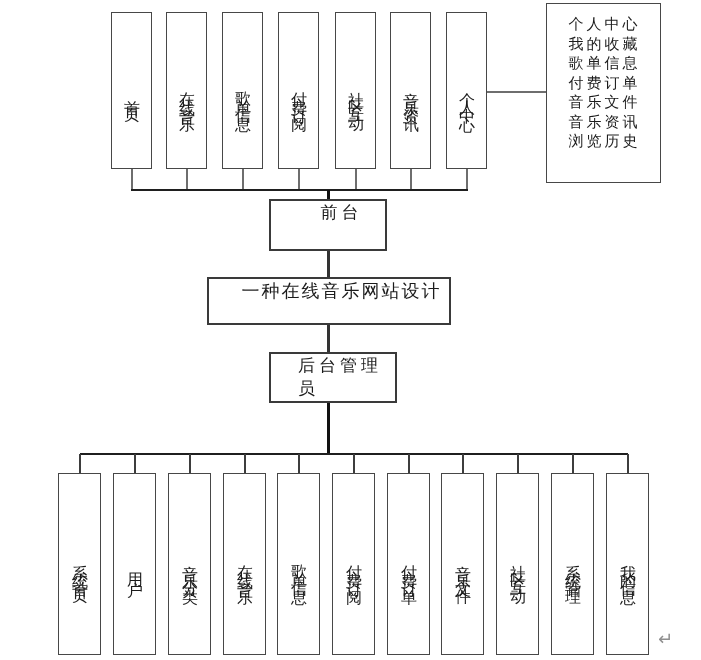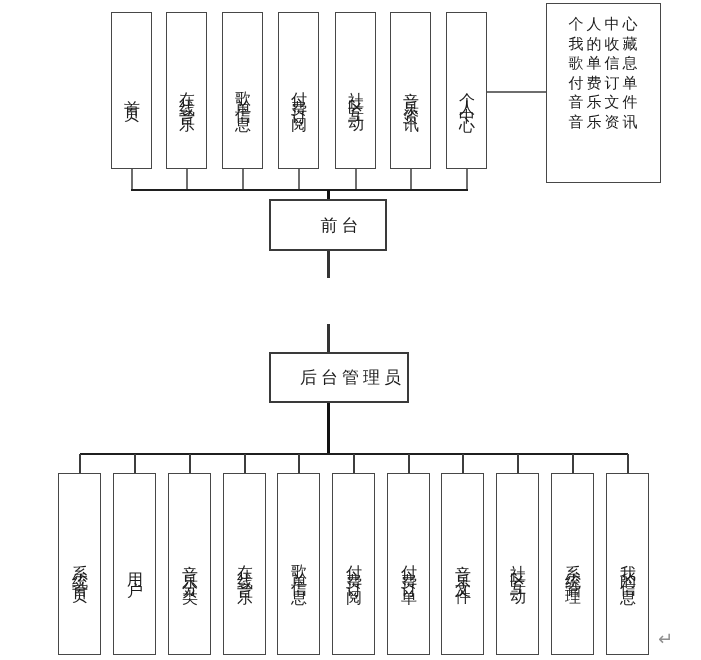--- a/index.html
+++ b/index.html
@@ -16,27 +16,27 @@
           display: flex; align-items: center; justify-content: center; }
   .vbox-top    { top: 12px;  height: 157px; width: 41px; }
   .vbox-bottom { top: 473px; height: 182px; width: 43px; }
   .vlabel { writing-mode: vertical-rl; text-orientation: upright;
             font-size: 16px; color: #1b1b1b; letter-spacing: 8px;
             margin-bottom: -8px; white-space: nowrap; }
 
   
   .hbox { position: absolute; box-sizing: border-box; background: #fff;
           border: 2px solid #3a3a3a;
-          display: flex; align-items: center; justify-content: center; padding-left: 24px; }
+          display: flex; align-items: flex-start; justify-content: center; padding-left: 24px; }
   .hlabel { font-size: 17px; color: #1b1b1b; letter-spacing: 4px; padding-left: 3px; }
 
   #node-frontend      { left: 269px; top: 199px; width: 118px; height: 52px; }
   #node-root          { left: 207px; top: 277px; width: 244px; height: 48px; }
   #node-root .hlabel  { font-size: 18px; letter-spacing: 2px; padding-left: 1px; }
-  #node-backend       { left: 269px; top: 352px; width: 140px; height: 51px; }
+  #node-backend       { left: 269px; top: 352px; width: 128px; height: 51px; }
 
   
   #detail-box { position: absolute; left: 546px; top: 3px; width: 115px; height: 180px;
                 box-sizing: border-box; background: #fff; border: 1.5px solid #474747;
                 padding-top: 11px; }
   .detail-line { font-size: 15px; line-height: 19.5px; color: #1b1b1b;
                  text-align: center; letter-spacing: 3px; padding-left: 2px;
                  white-space: nowrap; }
 
   
@@ -113,24 +113,28 @@
     <span class="vlabel">个人中心</span>
   </div>
 
   <div id="detail-box">
     <div class="detail-line">个人中心</div>
     <div class="detail-line">我的收藏</div>
     <div class="detail-line">歌单信息</div>
     <div class="detail-line">付费订单</div>
     <div class="detail-line">音乐文件</div>
     <div class="detail-line">音乐资讯</div>
+    <div class="detail-line">浏览历史</div>
   </div>
 
   <div class="hbox" id="node-frontend">
     <span class="hlabel">前台</span>
+  </div>
+  <div class="hbox" id="node-root">
+    <span class="hlabel">一种在线音乐网站设计</span>
   </div>
   <div class="hbox" id="node-backend">
     <span class="hlabel">后台管理员</span>
   </div>
 
   <div class="vbox vbox-bottom bk0">
     <span class="vlabel">系统首页</span>
   </div>
   <div class="vbox vbox-bottom bk1">
     <span class="vlabel">用户</span>

